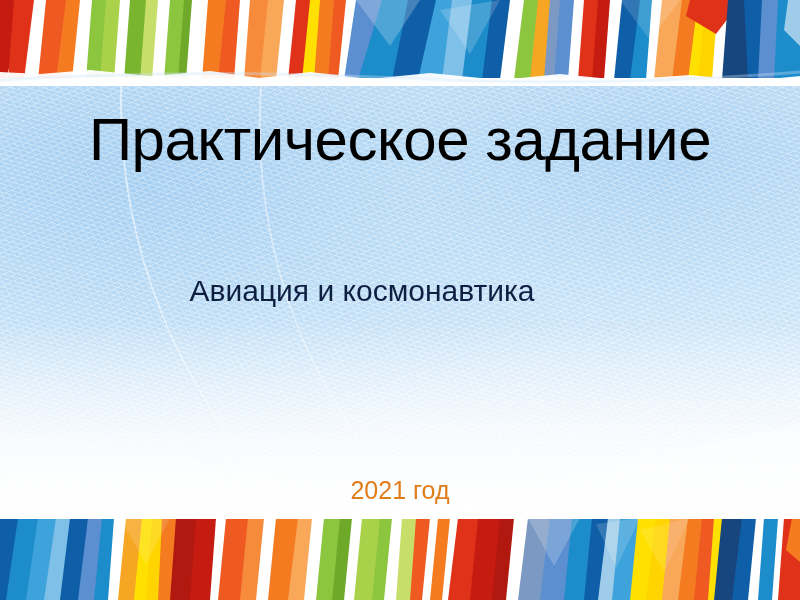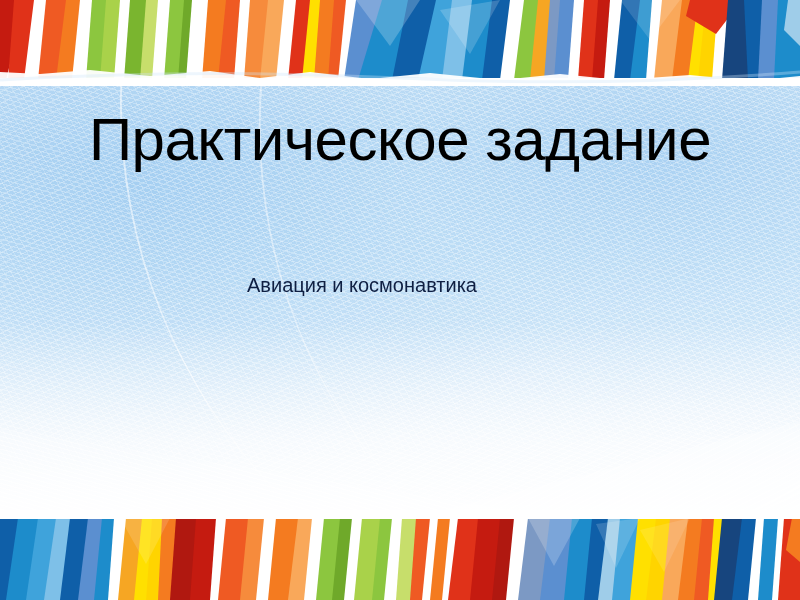--- a/index.html
+++ b/index.html
@@ -183,21 +183,21 @@
     color: #000000;
     letter-spacing: -0.5px;
     white-space: nowrap;
   }
 
   .subtitle {
     position: absolute;
     left: 0; top: 274px;
     width: 724px;
     text-align: center;
-    font-size: 20px;
+    font-size: 30px;
     font-weight: 400;
     color: #0f1f42;
     white-space: nowrap;
   }
 
   .year {
     position: absolute;
     left: 0; top: 476px;
     width: 800px;
     text-align: center;
@@ -393,14 +393,15 @@
         <polygon points="120,8 170,8 146,54" fill="#ffffff" opacity="0.14"></polygon>
       </g>
       <rect x="0" y="0" width="800" height="9" fill="#ffffff"></rect>
     </svg>
   </div>
 
   <div class="title">Практическое задание</div>
 
   <div class="subtitle">Авиация и космонавтика</div>
 
+  <div class="year">2021 год</div>
 
 </div>
 
 </body></html>

